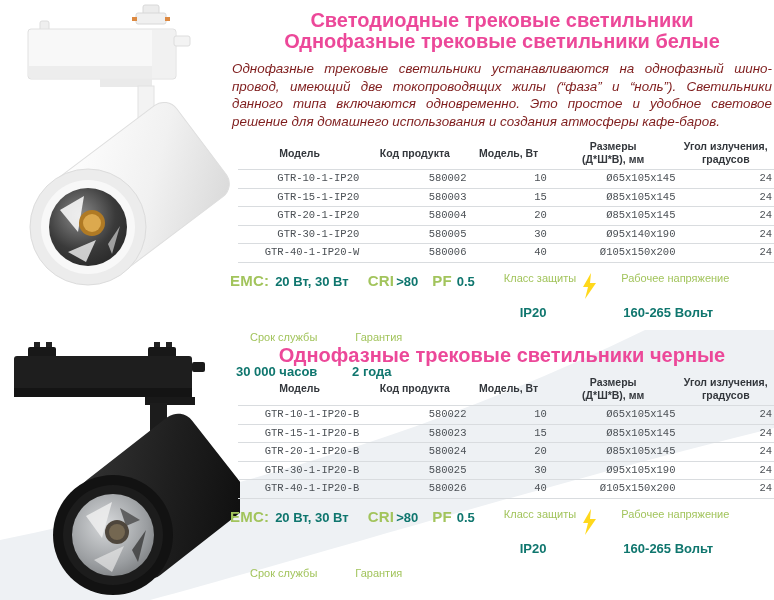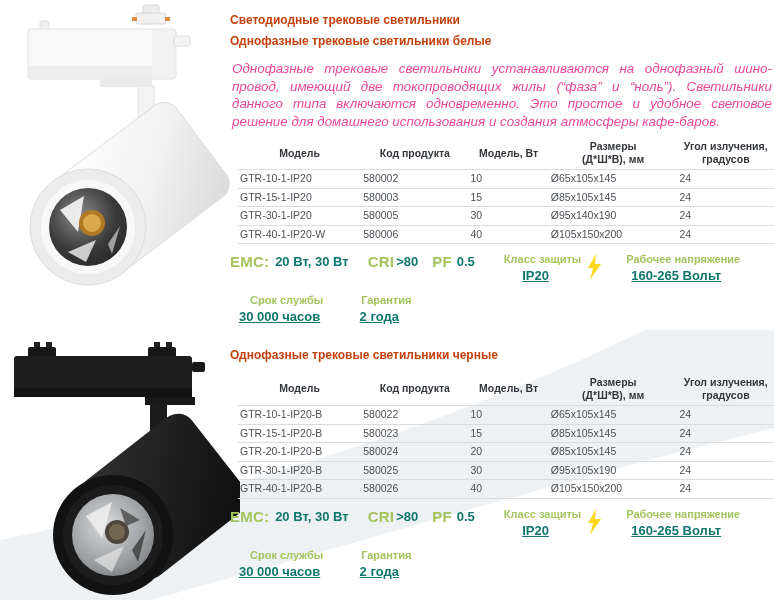--- a/index.html
+++ b/index.html
@@ -5,44 +5,44 @@
   html,body{margin:0;padding:0;background:#ffffff;}
   .page{position:relative;width:774px;height:600px;background:#ffffff;overflow:hidden;
         font-family:"Liberation Sans",sans-serif;}
   .swoosh-svg{position:absolute;left:0;top:0;width:774px;height:600px;z-index:0;}
   .photo{position:absolute;z-index:1;}
   .photo.white-lamp{left:0;top:0;width:230px;height:300px;}
   .photo.black-lamp{left:0;top:340px;width:240px;height:258px;}
   .content{position:absolute;left:230px;width:544px;z-index:2;}
   .content.top{top:0;}
   .content.bottom{top:335px;}
-  .title{margin:10px 0 0;font-size:12px;line-height:21px;font-weight:bold;
-         color:#c2410c;}
+  .title{margin:10px 0 0;font-size:20px;line-height:21px;font-weight:bold;
+         color:#ec4899;text-align:center;}
   .title.sub{margin-top:0;}
   .title.black-title{}
   .desc{margin:8px 2px 0 2px;font-size:13.4px;line-height:17.6px;font-style:italic;
-        color:#ec4899;text-align:justify;}
+        color:#7f1d1d;text-align:justify;}
   table.spec-table{border-collapse:collapse;margin:6px 0 0 8px;width:536px;
         font-size:10.5px;color:#4b5055;table-layout:fixed;}
   .spec-table th{font-weight:bold;color:#33373c;white-space:pre-line;vertical-align:middle;
         text-align:center;padding:4px 2px;font-size:10.5px;line-height:12.5px;}
-  .spec-table td{text-align:left;padding:3px 2px;border-top:1px solid #d9dcdf;
-        line-height:11.5px;}
+  .spec-table td{text-align:right;padding:3px 2px;border-top:1px solid #d9dcdf;
+        line-height:11.5px;font-family:Liberation Mono, monospace;}
   .spec-table tbody tr:last-child td{border-bottom:1px solid #d9dcdf;}
   .specs{margin:9px 0 0 0;}
   .spec-row1{display:flex;align-items:flex-start;}
   .spec-row2{display:flex;gap:24px;margin:11px 0 0 6px;}
   .g-lg{font-size:15px;font-weight:600;color:#a2c45c;letter-spacing:.2px;}
-  .g-sm{font-size:11px;font-weight:700;color:#a2c45c;line-height:13px;padding-left:14px;}
+  .g-sm{font-size:11px;font-weight:400;color:#a2c45c;line-height:13px;padding-left:14px;}
   .v{font-weight:bold;color:#0f766e;font-size:13px;}
-  .spec-inline{display:flex;align-items:center;gap:6px;}
+  .spec-inline{display:flex;align-items:flex-end;gap:6px;}
   .spec-inline.cri{margin-left:19px;gap:2px;}
   .spec-inline.pf{margin-left:14px;gap:5px;}
   .spec-stack{display:flex;flex-direction:column;align-items:center;}
-  .spec-stack .v{margin-top:2px;text-decoration:underline;}
+  .spec-stack .v{margin-top:20px;}
   .spec-stack.protection{margin-left:15px;}
   .bolt-group{display:flex;align-items:flex-start;gap:11px;margin-left:7px;}
   .bolt-group svg{margin-top:1px;}
   .lamp-svg{width:100%;height:100%;display:block;}
 </style>
 </head>
 <body>
 
 <div class="page">
 
@@ -129,20 +129,27 @@
             <td>24</td>
           </tr>
           <tr>
             <td>GTR-15-1-IP20</td>
             <td>580003</td>
             <td>15</td>
             <td>Ø85x105x145</td>
             <td>24</td>
           </tr>
           <tr>
+            <td>GTR-20-1-IP20</td>
+            <td>580004</td>
+            <td>20</td>
+            <td>Ø85x105x145</td>
+            <td>24</td>
+          </tr>
+          <tr>
             <td>GTR-30-1-IP20</td>
             <td>580005</td>
             <td>30</td>
             <td>Ø95x140x190</td>
             <td>24</td>
           </tr>
           <tr>
             <td>GTR-40-1-IP20-W</td>
             <td>580006</td>
             <td>40</td>

